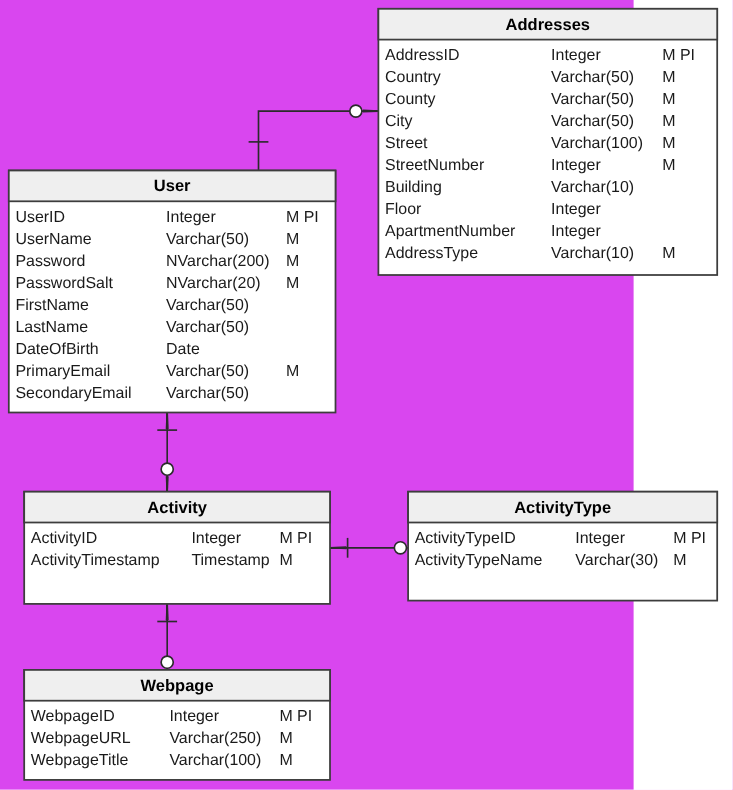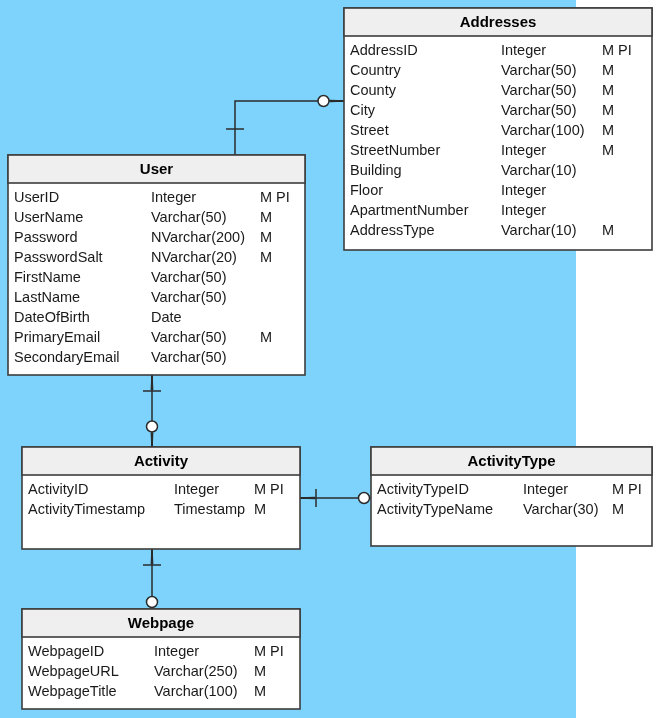--- a/index.html
+++ b/index.html
@@ -10,21 +10,21 @@
   body {
     width: 666px;
     height: 718px;
     font-family: "Liberation Sans", sans-serif;
     overflow: hidden;
   }
   #diagram-root {
     position: relative;
     width: 576px;
     height: 718px;
-    background: #7dd3fc;
+    background: #d946ef;
   }
   svg#er-canvas {
     position: absolute;
     top: 0;
     left: 0;
     width: 666px;
     height: 718px;
     display: block;
   }
   .entity-box {

